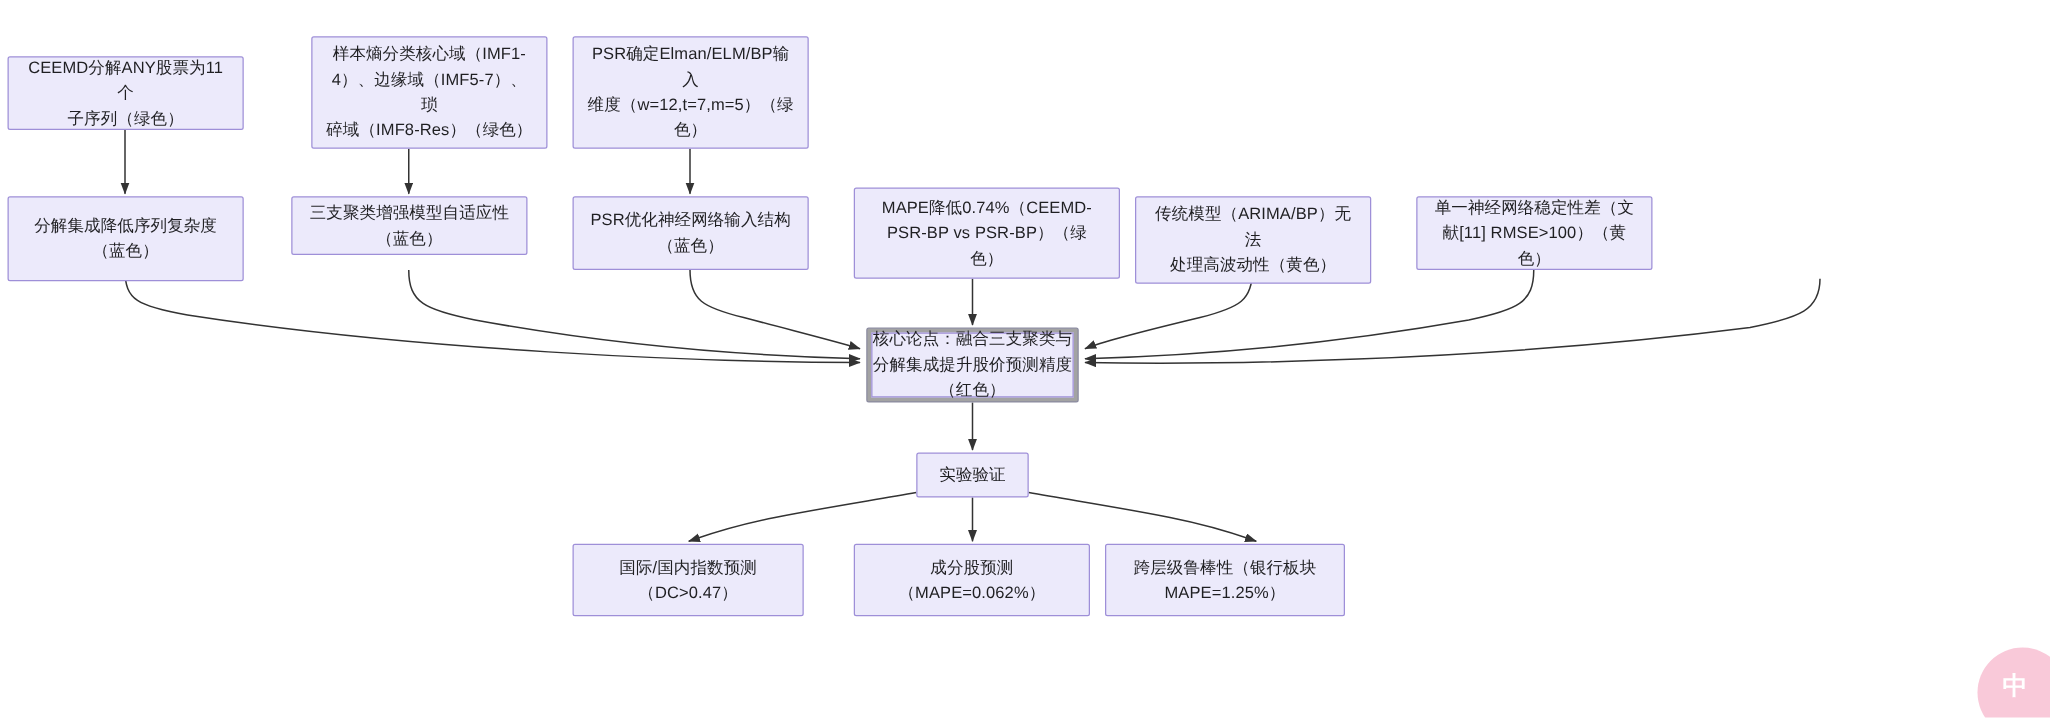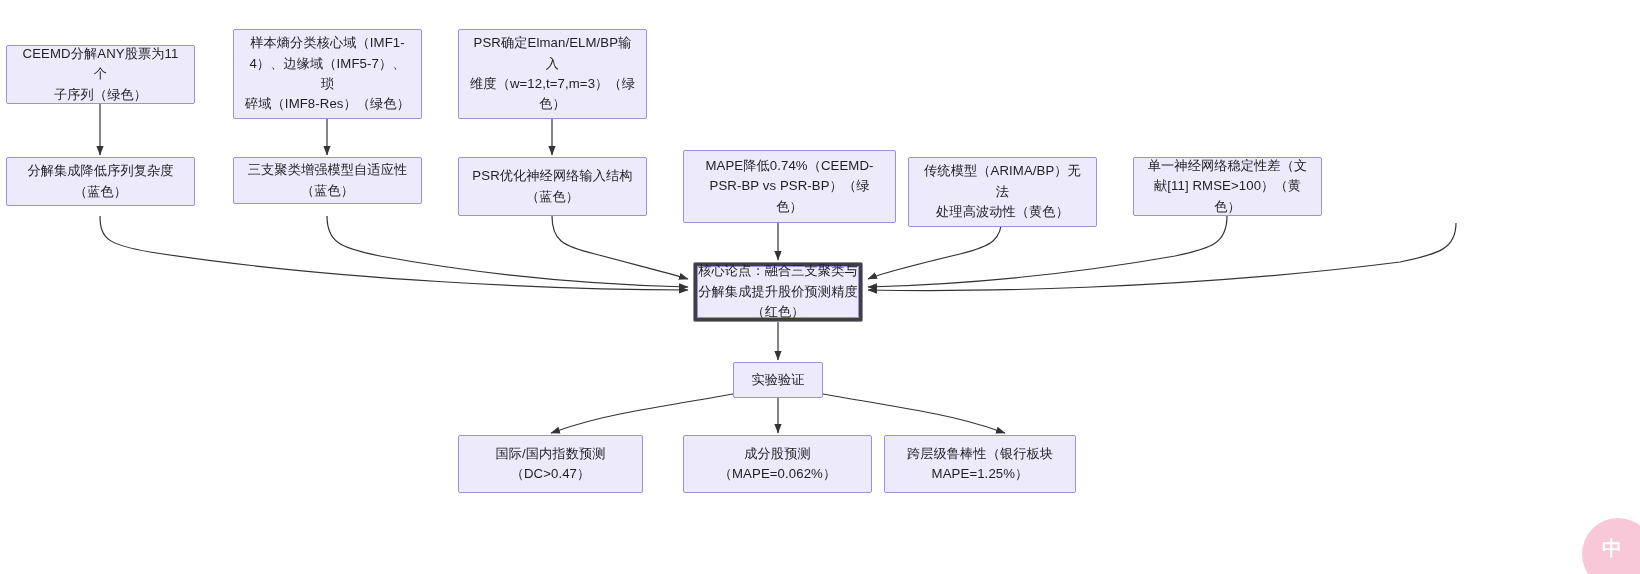--- a/index.html
+++ b/index.html
@@ -33,21 +33,21 @@
     color: #1f1f22;
     font-size: 13.2px;
     line-height: 1.55;
     padding: 4px 9px;
     white-space: pre-line;
     letter-spacing: 0.1px;
   }
   .node.core {
     border: 1px solid #8b8ba0;
     padding: 3px;
-    background: #404040;
+    background: #a3a3a3;
   }
   .node.core .core-inner {
     border: 1px solid #9E8FD8;
     width: 100%; height: 100%;
     display: flex; align-items: center; justify-content: center;
     background: #ECEAFB;
     white-space: pre-line;
     text-align: center;
   }
   #watermark {
@@ -98,29 +98,29 @@
 
       <path d="M733,394 C700,400 660,406 620,414 C580,422 560,430 551,433"></path>
       <path d="M778,398 L778,433"></path>
       <path d="M823,394 C856,400 896,406 936,414 C976,422 996,430 1005,433"></path>
     </g>
   </svg>
 
   <div class="node" style="left:6px; top:45px; width:189px; height:59px;">CEEMD分解ANY股票为11个
 子序列（绿色）</div>
 
-  <div class="node" style="left:233px; top:29px; width:189px; height:90px;">样本熵分类核心域（IMF1-
+  <div class="node" style="left:249px; top:29px; width:189px; height:90px;">样本熵分类核心域（IMF1-
 4）、边缘域（IMF5-7）、琐
 碎域（IMF8-Res）（绿色）</div>
 
   <div class="node" style="left:458px; top:29px; width:189px; height:90px;">PSR确定Elman/ELM/BP输入
-维度（w=12,t=7,m=3）（绿
+维度（w=12,t=7,m=5）（绿
 色）</div>
 
-  <div class="node" style="left:6px; top:157px; width:189px; height:49px;">分解集成降低序列复杂度
+  <div class="node" style="left:6px; top:157px; width:189px; height:68px;">分解集成降低序列复杂度
 （蓝色）</div>
 
   <div class="node" style="left:233px; top:157px; width:189px; height:47px;">三支聚类增强模型自适应性
 （蓝色）</div>
 
   <div class="node" style="left:458px; top:157px; width:189px; height:59px;">PSR优化神经网络输入结构
 （蓝色）</div>
 
   <div class="node" style="left:683px; top:150px; width:213px; height:73px;">MAPE降低0.74%（CEEMD-
 PSR-BP vs PSR-BP）（绿

